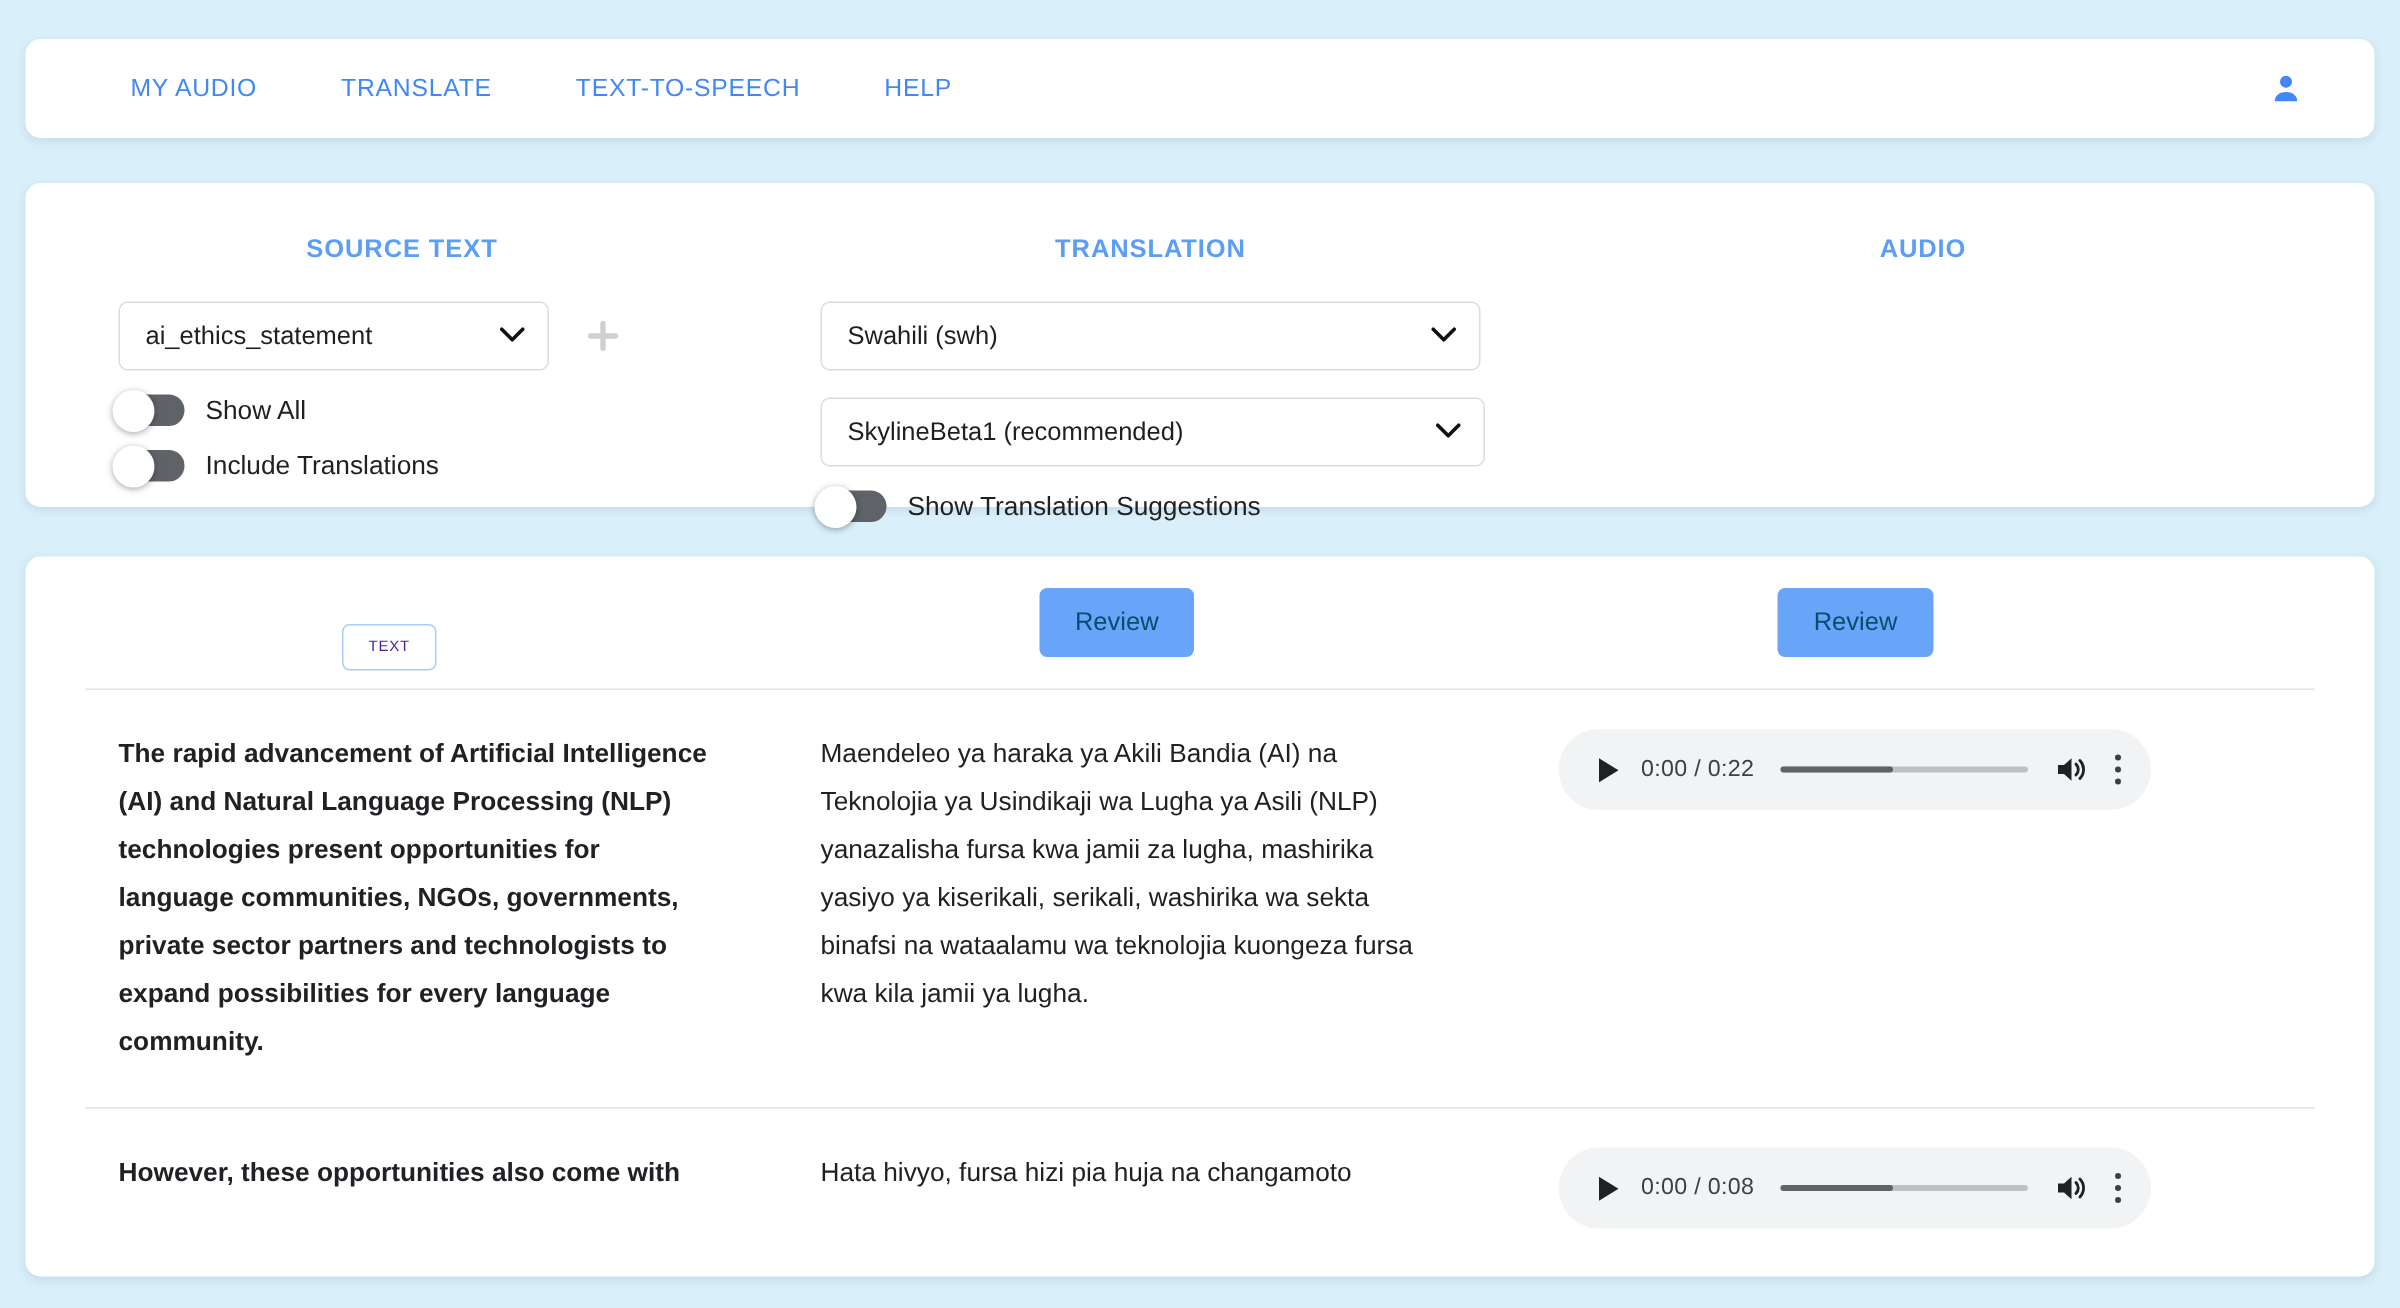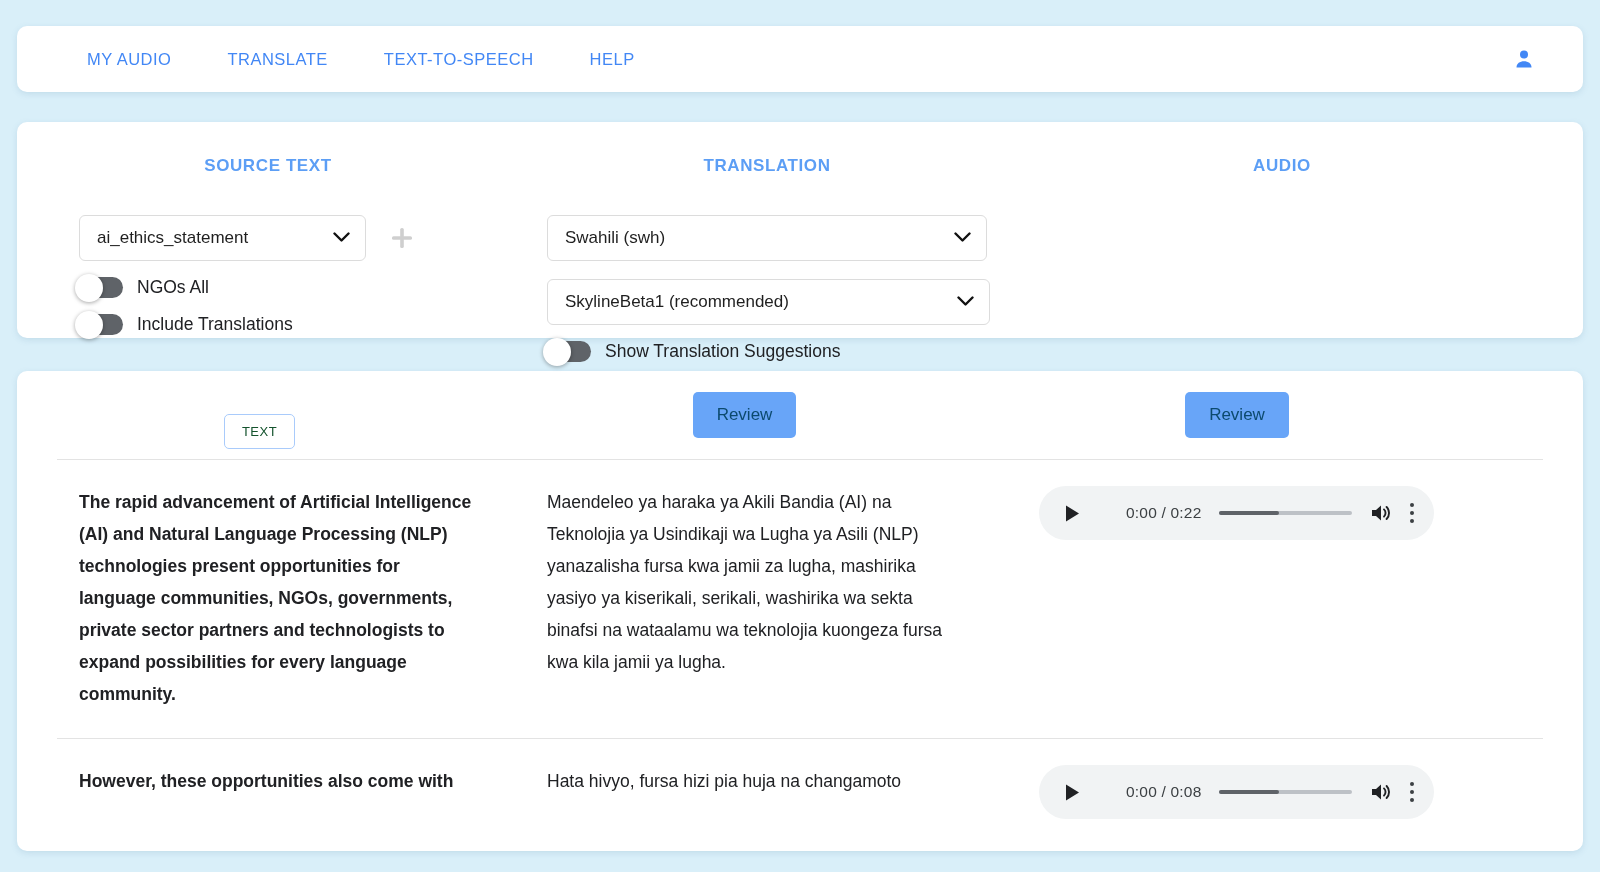--- a/index.html
+++ b/index.html
@@ -97,21 +97,21 @@
     cursor: pointer;
   }
   .select .chev {
     position: absolute;
     right: 15px;
     top: 50%;
     transform: translateY(-50%);
     pointer-events: none;
   }
 
-  .row-select { display: flex; align-items: center; gap: 22px; margin-top: 39px; }
+  .row-select { display: flex; align-items: center; gap: 22px; margin-top: 25px; }
   .sel-source { width: 287px; }
   .plus-btn {
     width: 28px; height: 28px;
     display: flex; align-items: center; justify-content: center;
     cursor: pointer;
   }
 
   .sel-lang  { width: 443px; }
   .sel-model { width: 443px; margin-top: 18px; }
   .sel-audio { width: 443px; }
@@ -160,22 +160,22 @@
   }
   .head-cell { display: flex; align-items: center; justify-content: center; }
   .head-text  { width: 485px; }
   .head-trans { width: 485px; }
   .head-audio { width: 560px; padding-right: 60px; }
 
   .btn-text {
     border: 1px solid #a9cbfb;
     border-radius: 5px;
     background: #fff;
-    color: #14532d;
-    font-size: 13px;
+    color: #4c1d95;
+    font-size: 10px;
     letter-spacing: 0.5px;
     padding: 9px 17px;
     cursor: pointer;
     margin-top: 33px;
   }
   .btn-review {
     border: none;
     border-radius: 5px;
     background: #68a5f8;
     color: #0c4a6e;
@@ -215,21 +215,20 @@
     align-items: center;
     padding: 0 20px 0 26px;
     gap: 14px;
   }
   .play-btn { cursor: pointer; display: flex; align-items: center; }
   .time {
     font-size: 15.5px;
     color: #3c4043;
     white-space: nowrap;
     letter-spacing: 0.2px;
-    margin-left: 32px;
   }
   .progress {
     flex: 1;
     height: 4px;
     border-radius: 2px;
     background: #bdc1c6;
     position: relative;
     cursor: pointer;
     margin: 0 4px;
   }
@@ -293,21 +292,21 @@
           <svg width="26" height="26" viewBox="0 0 26 26">
             <rect x="11.2" y="3" width="3.6" height="20" rx="1.6" fill="#cfcfcf"></rect>
             <rect x="3" y="11.2" width="20" height="3.6" rx="1.6" fill="#cfcfcf"></rect>
           </svg>
         </div>
       </div>
       <div class="toggle-row">
         <div class="toggle">
             <span class="knob"></span>
           </div>
-        <div class="toggle-label">NGOs All</div>
+        <div class="toggle-label">Show All</div>
       </div>
       <div class="toggle-row">
         <div class="toggle">
             <span class="knob"></span>
           </div>
         <div class="toggle-label">Include Translations</div>
       </div>
     </div>
 
     <div class="col col-trans">

